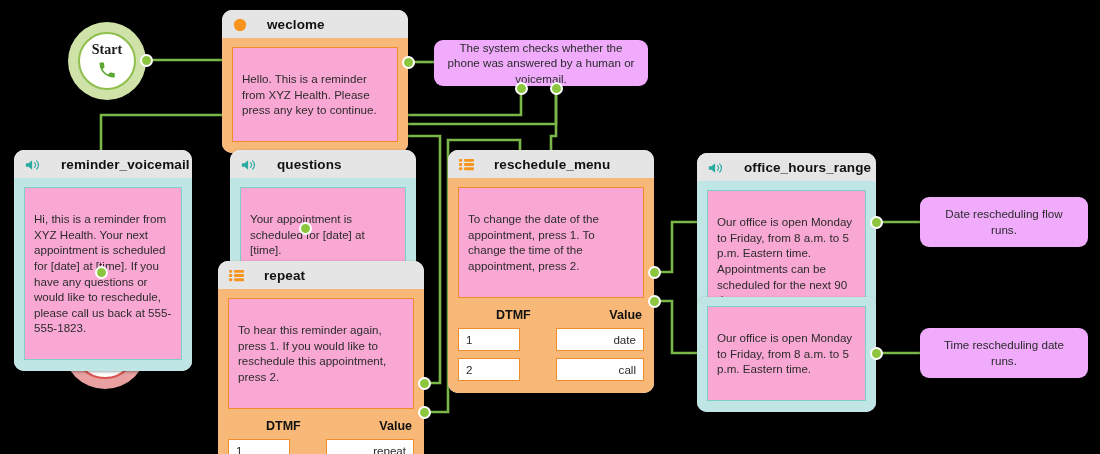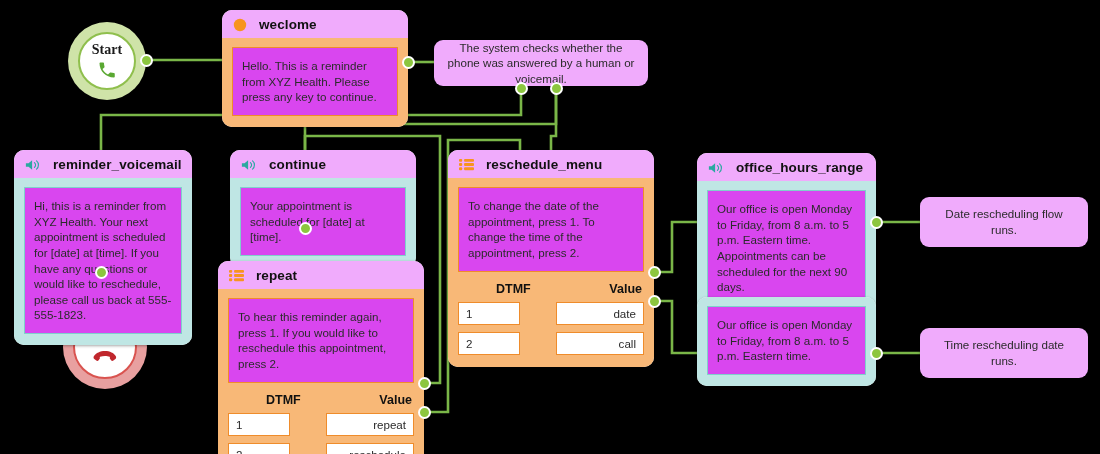--- a/index.html
+++ b/index.html
@@ -15,25 +15,25 @@
             align-items:center;justify-content:center;font-family:Liberation Serif, serif;}
   .terminal .tlabel{font-size:14px;font-weight:bold;color:#1a1a1a;line-height:1;}
   .start-node{background:#cfe3a8;}
   .start-node .inner{border:2px solid #8fbf4d;}
   .exit-node{background:#e8a0a0;}
   .exit-node .inner{border:2px solid #d9534f;}
 
   
   .node{position:absolute;border-radius:10px;background:#fff;
         box-shadow:0 1px 3px rgba(0,0,0,.35);overflow:hidden;}
-  .node-head{display:flex;align-items:center;gap:12px;padding:7px 10px 6px 11px;
-             background:#f0abfc;}
+  .node-head{display:flex;align-items:center;gap:20px;padding:7px 10px 6px 11px;
+             background:#e5e5e5;}
   .node-title{font-size:13.5px;font-weight:bold;color:#111;letter-spacing:.1px;}
   .node-body{padding:9px 10px 11px 10px;}
-  .bubble{background:#d946ef;padding:10px 9px;font-size:11.6px;line-height:1.35;
+  .bubble{background:#f9a8d4;padding:23px 9px;font-size:11.6px;line-height:1.35;
           color:#2b2b2b;}
 
   .teal .node-body{background:#bfe6e4;}
   .teal .bubble{border:1.6px solid #7fd0cb;}
   .orange .node-body{background:#f8b877;}
   .orange .bubble{border:1.6px solid #ef8c2b;}
 
   
   .dtmf-head{display:flex;justify-content:space-between;margin:10px 2px 6px 2px;}
   .dtmf-head span{font-size:12.5px;font-weight:bold;color:#111;padding-left:36px;}
@@ -155,21 +155,21 @@
 
   <div class="node teal" style="left:230px;top:150px;width:186px;">
     <div class="node-head">
       <span class="icon">
         <svg width="16" height="14" viewBox="0 0 18 14">
           <path d="M1 5h3l4-3.4v10.8L4 9H1z" fill="#2aa9a0"></path>
           <path d="M10.6 4.3c.8.7 1.3 1.6 1.3 2.7s-.5 2-1.3 2.7" stroke="#2aa9a0" stroke-width="1.3" fill="none" stroke-linecap="round"></path>
           <path d="M13 2.4C14.3 3.5 15.1 5.1 15.1 7s-.8 3.5-2.1 4.6" stroke="#2aa9a0" stroke-width="1.3" fill="none" stroke-linecap="round"></path>
         </svg>
       </span>
-      <span class="node-title">continue</span>
+      <span class="node-title">questions</span>
     </div>
     <div class="node-body">
       <div class="bubble" style="min-height:34px;">Your appointment is scheduled for [date] at [time].</div>
     </div>
   </div>
   <div class="dot" style="left:299px;top:222px;"></div>
 
   <div class="node orange" style="left:448px;top:150px;width:206px;">
     <div class="node-head">
       <span class="icon">

